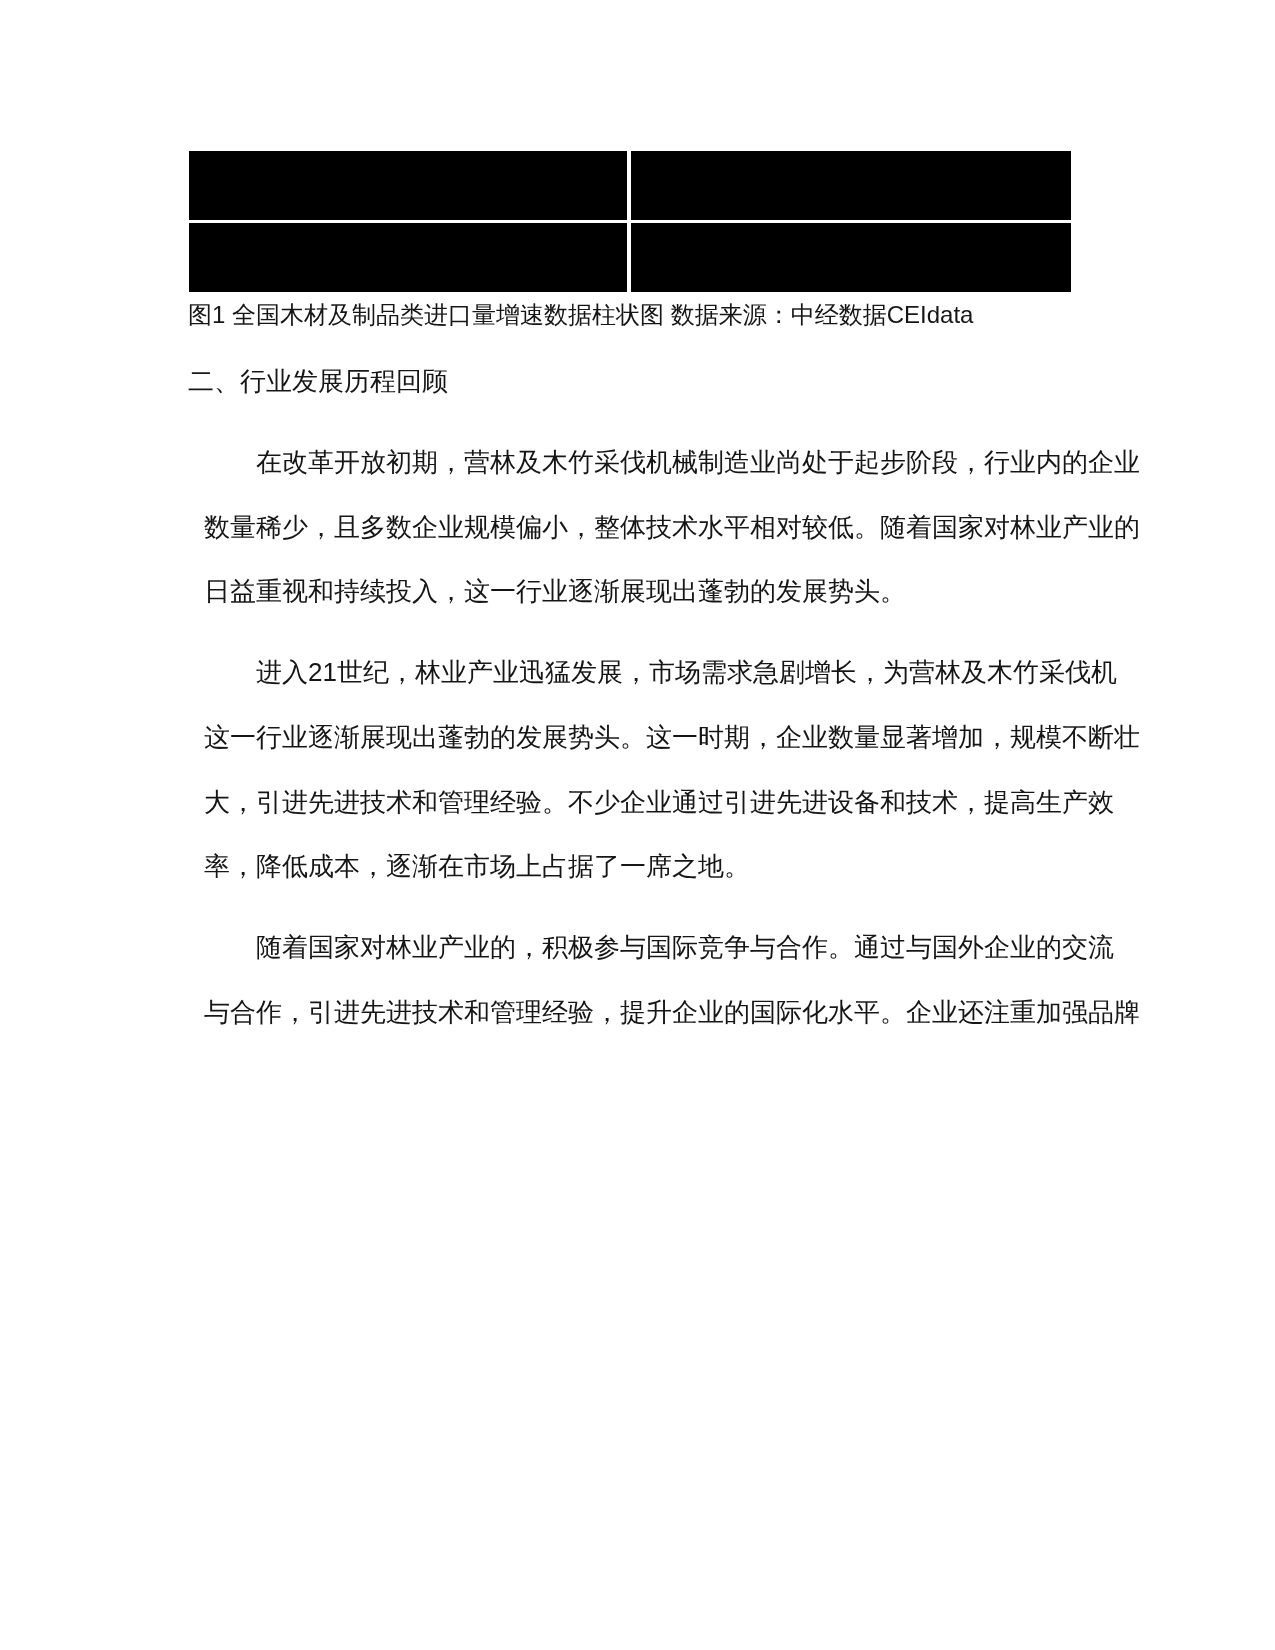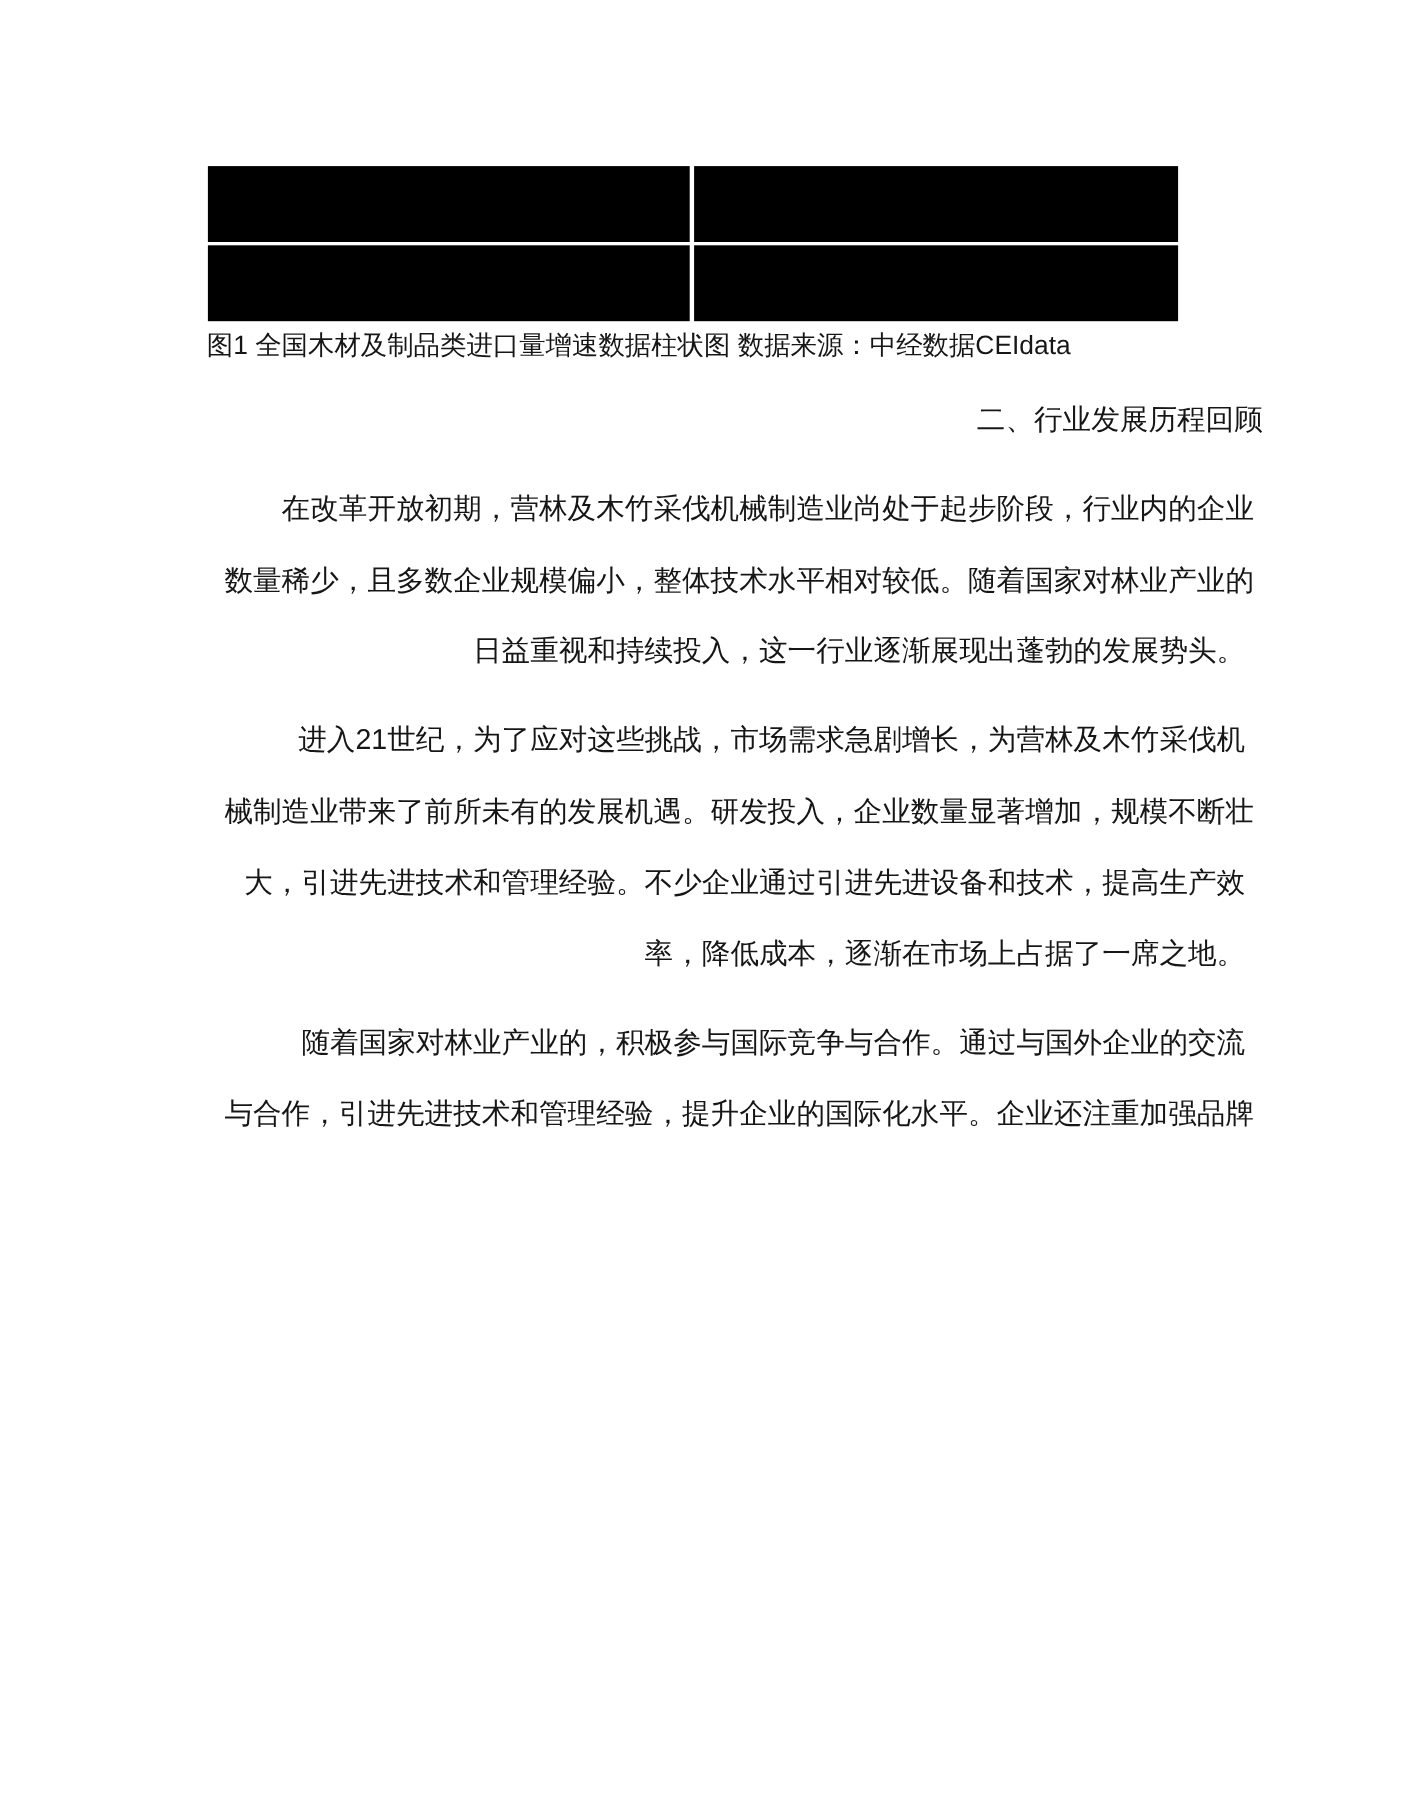--- a/index.html
+++ b/index.html
@@ -35,21 +35,20 @@
     font-size: 24px;
     line-height: 32px;
     white-space: pre;
   }
 
   .doc-text {
     position: absolute;
     left: 188px;
     top: 349px;
     width: 960px;
-    text-align: right;
   }
   .section-heading {
     font-size: 26px;
     line-height: 65px;
     font-weight: 400;
     white-space: pre;
   }
   .paragraph { margin: 16px; padding: 0; }
   .text-line {
     font-size: 26px;
@@ -74,22 +73,22 @@
 
   <div class="doc-text">
     <div class="section-heading">二、行业发展历程回顾</div>
     <div>
         <div class="paragraph">
           <div class="text-line indent">在改革开放初期，营林及木竹采伐机械制造业尚处于起步阶段，行业内的企业</div>
           <div class="text-line">数量稀少，且多数企业规模偏小，整体技术水平相对较低。随着国家对林业产业的</div>
           <div class="text-line">日益重视和持续投入，这一行业逐渐展现出蓬勃的发展势头。</div>
         </div>
         <div class="paragraph">
-          <div class="text-line indent">进入21世纪，为了应对这些挑战，市场需求急剧增长，为营林及木竹采伐机</div>
-          <div class="text-line">械制造业带来了前所未有的发展机遇。研发投入，企业数量显著增加，规模不断壮</div>
+          <div class="text-line indent">进入21世纪，林业产业迅猛发展，市场需求急剧增长，为营林及木竹采伐机</div>
+          <div class="text-line">这一行业逐渐展现出蓬勃的发展势头。这一时期，企业数量显著增加，规模不断壮</div>
           <div class="text-line">大，引进先进技术和管理经验。不少企业通过引进先进设备和技术，提高生产效</div>
           <div class="text-line">率，降低成本，逐渐在市场上占据了一席之地。</div>
         </div>
         <div class="paragraph">
           <div class="text-line indent">随着国家对林业产业的，积极参与国际竞争与合作。通过与国外企业的交流</div>
           <div class="text-line">与合作，引进先进技术和管理经验，提升企业的国际化水平。企业还注重加强品牌</div>
         </div>
       </div>
   </div>
 

